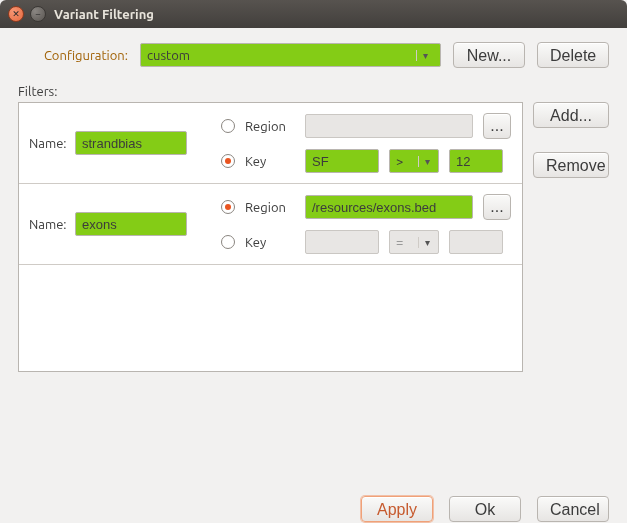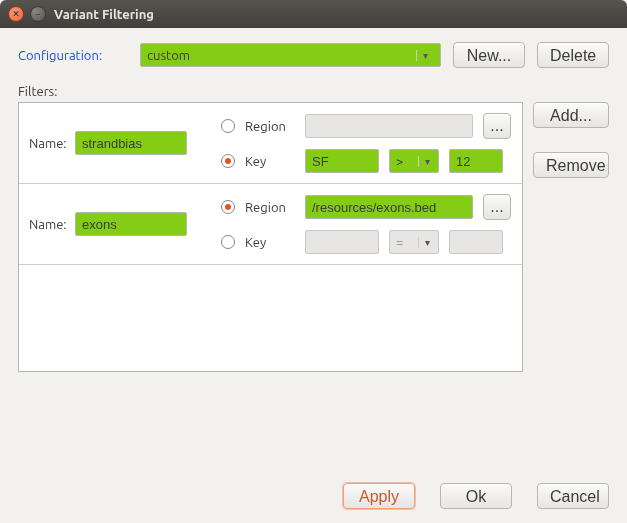--- a/index.html
+++ b/index.html
@@ -30,21 +30,21 @@
     width: 16px; height: 16px; border-radius: 50%;
     display: flex; align-items: center; justify-content: center;
     font-size: 9px; color: #2b2b2b;
   }
   .winbtn.close { background: radial-gradient(circle at 30% 30%, #f79674, #e76b40); border:1px solid #8f3a1d; }
   .winbtn.min   { background: radial-gradient(circle at 30% 30%, #8a8682, #595551); border:1px solid #3a3734; }
   .title-txt { font-weight: bold; color: #e8e4db; }
   
   .content { padding: 14px 18px 14px 18px; }
   .row { display: flex; align-items: center; gap: 12px; margin-bottom: 16px; }
-  .lbl { width: 110px; color: #1d4ed8; }
+  .lbl { width: 110px; color: #a16207; text-align: right; }
   
   .btn {
     background: linear-gradient(to bottom, #fafaf9, #e7e5e3);
     border: 1px solid #b9b5b0;
     border-radius: 4px;
     padding: 4px 12px;
     font-size: 16px;
     color: #3c3c3c;
     height: 26px;
     box-shadow: inset 0 1px 0 #fff;
@@ -107,22 +107,22 @@
   .radio.selected::after{
     content:""; width:6px; height:6px; border-radius:50%;
     background: #e95420;
   }
   .choice-lbl { width: 50px; }
   .region-input { width: 168px; }
   .key-input { width: 74px; }
   .num-input { width: 54px; }
   
   .footer {
-    position: absolute; bottom: 14px; right: 18px;
-    display:flex; gap:25px;
+    position: absolute; bottom: 1px; right: 18px;
+    display:flex; gap:16px;
   }
 </style>
 </head>
 <body>
 
 <div class="titlebar">
   <div class="winbtns">
     <div class="winbtn close">✕</div>
     <div class="winbtn min">–</div>
   </div>

